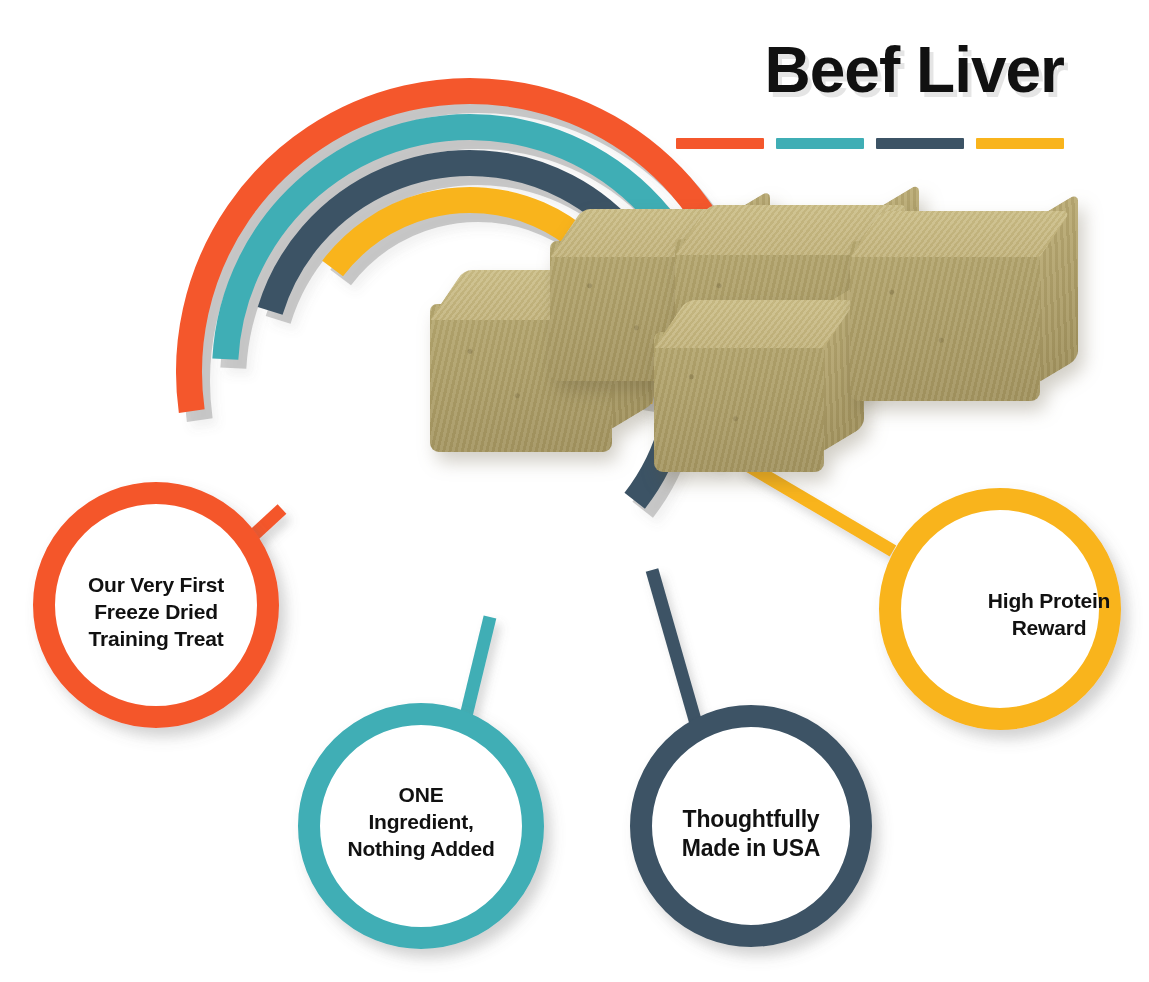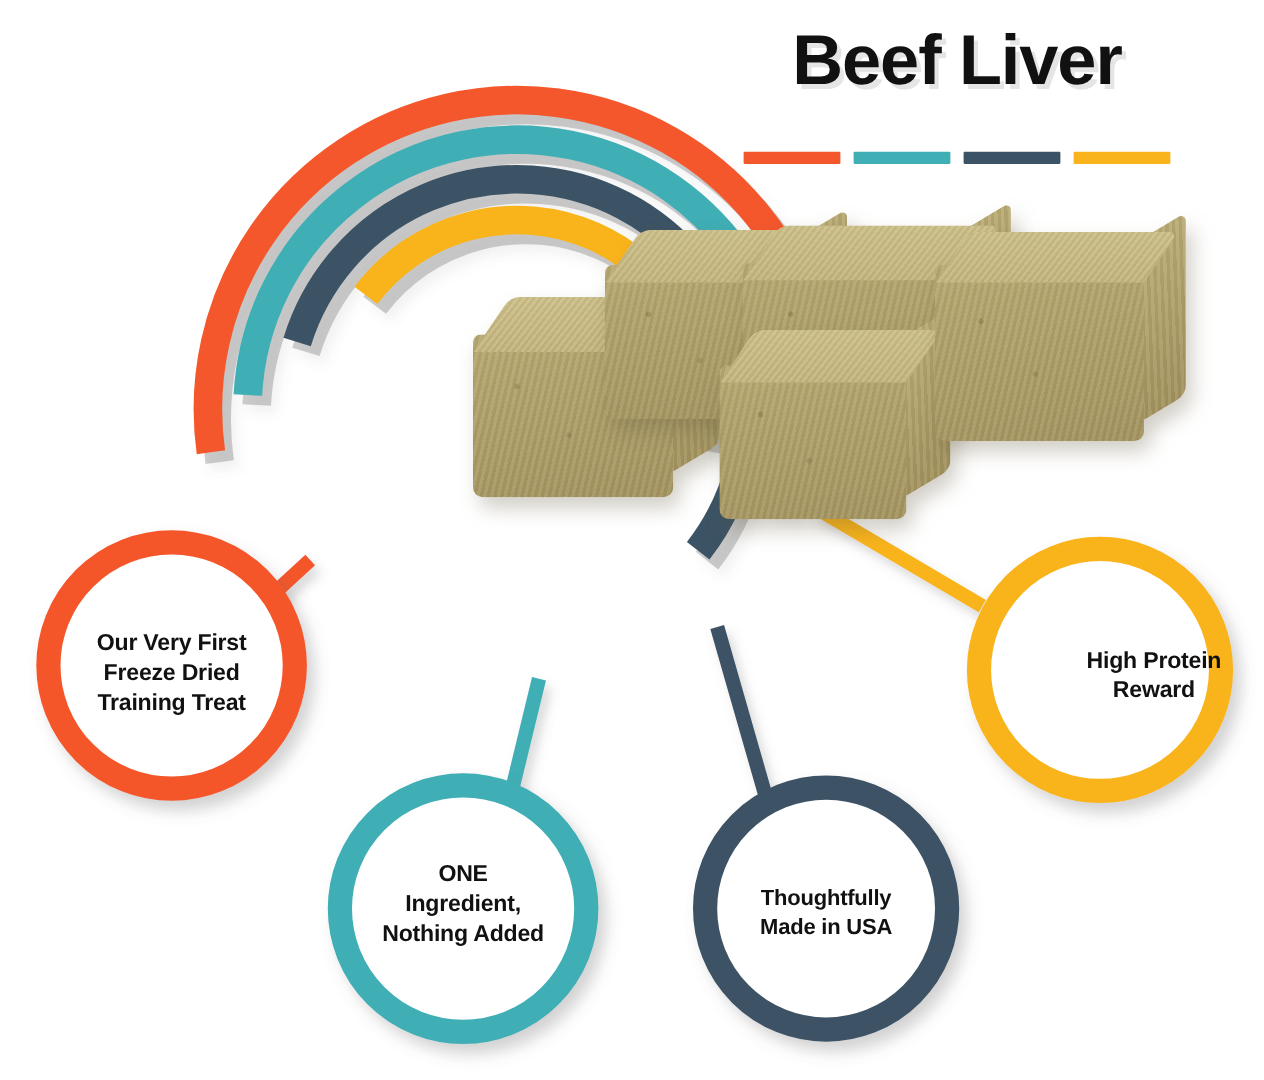--- a/index.html
+++ b/index.html
@@ -27,23 +27,24 @@
     width: 420px;
     text-align: center;
   }
   #page-title {
     font-family: "Liberation Sans", sans-serif;
     font-size: 64px;
     font-weight: bold;
     letter-spacing: -1px;
     color: #111111;
     line-height: 1.0;
-    margin: 0;
+    margin: 16px;
     text-shadow: 4px 5px 0 rgba(0,0,0,0.10);
     white-space: nowrap;
+    text-align: right;
   }
 
   
   #accent-bars {
     position: absolute;
     left: 676px;
     top: 138px;
     width: 388px;
     display: flex;
     justify-content: space-between;
@@ -99,21 +100,21 @@
     text-align: center;
     font-family: "Liberation Sans", sans-serif;
     font-weight: bold;
     color: #111111;
     line-height: 1.28;
     letter-spacing: -0.2px;
     white-space: pre-line;
   }
   #label-0 { left: 45px;  top: 572px; width: 222px; font-size: 21px; }
   #label-1 { left: 310px; top: 782px; width: 222px; font-size: 21px; }
-  #label-2 { left: 640px; top: 805px; width: 222px; font-size: 20px; }
+  #label-2 { left: 640px; top: 805px; width: 222px; font-size: 23px; }
   #label-3 { left: 938px; top: 588px; width: 222px; font-size: 21px; }
 </style>
 </head>
 <body>
 
 <div id="stage">
 
   <svg id="graphic" viewBox="0 0 1149 982">
     <defs>
       <filter id="softdrop" x="-40%" y="-40%" width="190%" height="190%">

